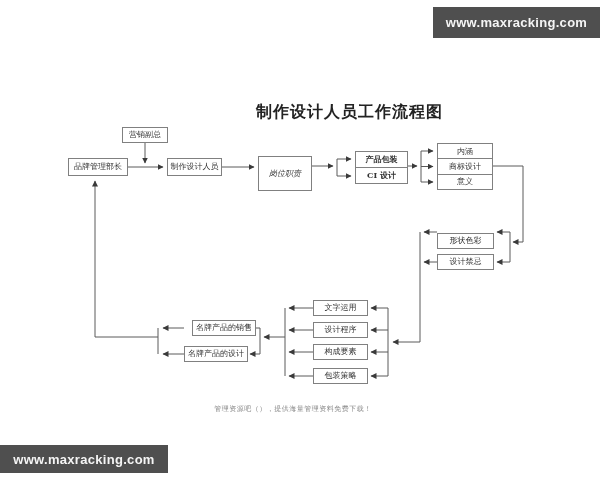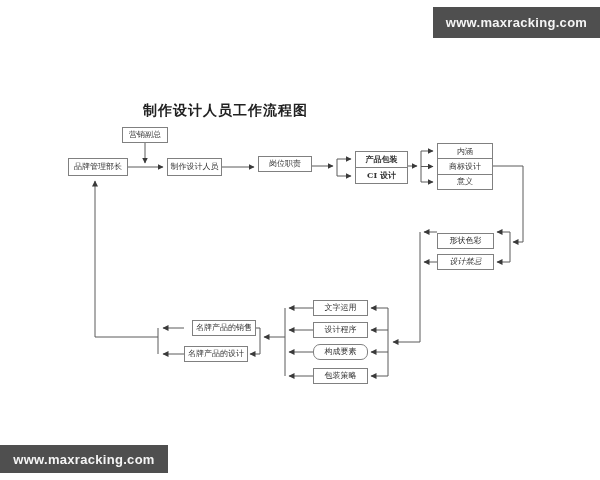--- a/index.html
+++ b/index.html
@@ -3,22 +3,22 @@
 <meta charset="utf-8">
 <style>
   html,body{margin:0;padding:0;background:#fff;}
   #page{position:relative;width:600px;height:480px;background:#ffffff;overflow:hidden;
         font-family:"DejaVu Serif","Liberation Serif",serif;}
   .banner{position:absolute;background:#4f4f4f;color:#f5f5f5;
           font-family:"Liberation Sans","DejaVu Sans",sans-serif;font-weight:bold;
           display:flex;align-items:center;justify-content:center;letter-spacing:.3px;}
   #banner-top{left:433px;top:7px;width:167px;height:31px;font-size:13px;}
   #banner-bottom{left:0;top:445px;width:168px;height:28px;font-size:13px;}
-  #title{position:absolute;left:143px;top:102px;width:300px;text-align:left;
-         font-size:14px;font-weight:bold;color:#222;letter-spacing:1px;}
+  #title{position:absolute;left:143px;top:102px;width:300px;text-align:right;
+         font-size:16px;font-weight:bold;color:#222;letter-spacing:1px;}
   .node{position:absolute;border:1px solid #808080;background:#fff;color:#333;
         font-size:8px;display:flex;align-items:center;justify-content:center;
         text-align:right;line-height:1;box-sizing:border-box;white-space:nowrap;}
   .group{position:absolute;border:1px solid #808080;background:#fff;box-sizing:border-box;
          display:flex;flex-direction:column;}
   .cell{flex:1;display:flex;align-items:center;justify-content:center;
         font-size:8px;color:#333;white-space:nowrap;}
   .cell + .cell{border-top:1px solid #808080;}
   .cell.b{font-weight:bold;text-align:right;}
   #connectors{position:absolute;left:0;top:0;}
@@ -84,47 +84,48 @@
       <path d="M158,337 L95,337 L95,181" marker-end="url(#ah)"></path>
     </g>
   </svg>
 
   <div class="node" style="left:122px;top:127px;width:46px;height:16px;">营销副总</div>
 
   <div class="node" style="left:68px;top:158px;width:60px;height:18px;">品牌管理部长</div>
 
   <div class="node" style="left:167px;top:158px;width:55px;height:18px;">制作设计人员</div>
 
-  <div class="node" style="left:258px;top:156px;width:54px;height:16px;">岗位职责</div>
+  <div class="node" style="left:258px;top:156px;width:54px;height:35px;font-style:italic;">岗位职责</div>
 
   <div class="group" style="left:355px;top:151px;width:53px;height:33px;">
     <div class="cell b">产品包装</div>
     <div class="cell b">CI 设计</div>
   </div>
 
   <div class="group" style="left:437px;top:143px;width:56px;height:47px;">
     <div class="cell">内涵</div>
     <div class="cell">商标设计</div>
     <div class="cell">意义</div>
   </div>
 
   <div class="node" style="left:437px;top:224px;width:57px;height:16px;margin-top:9px;">形状色彩</div>
 
-  <div class="node" style="left:437px;top:254px;width:57px;height:16px;font-style:italic;">设计禁忌</div>
+  <div class="node" style="left:437px;top:254px;width:57px;height:16px;">设计禁忌</div>
 
   <div class="node" style="left:184px;top:320px;width:64px;height:16px;margin-left:8px;">名牌产品的销售</div>
 
   <div class="node" style="left:184px;top:346px;width:64px;height:16px;">名牌产品的设计</div>
 
   <div class="node" style="left:313px;top:300px;width:55px;height:16px;">文字运用</div>
 
   <div class="node" style="left:313px;top:322px;width:55px;height:16px;">设计程序</div>
 
-  <div class="node" style="left:313px;top:344px;width:55px;height:16px;border-radius:7px;">构成要素</div>
+  <div class="node" style="left:313px;top:344px;width:55px;height:16px;">构成要素</div>
 
   <div class="node" style="left:313px;top:368px;width:55px;height:16px;">包装策略</div>
 
+  <div id="footer-note">管理资源吧（），提供海量管理资料免费下载！</div>
 
   <div id="banner-bottom" class="banner">
     <span>www.maxracking.com</span>
   </div>
 
 </div>
 
 </body></html>

